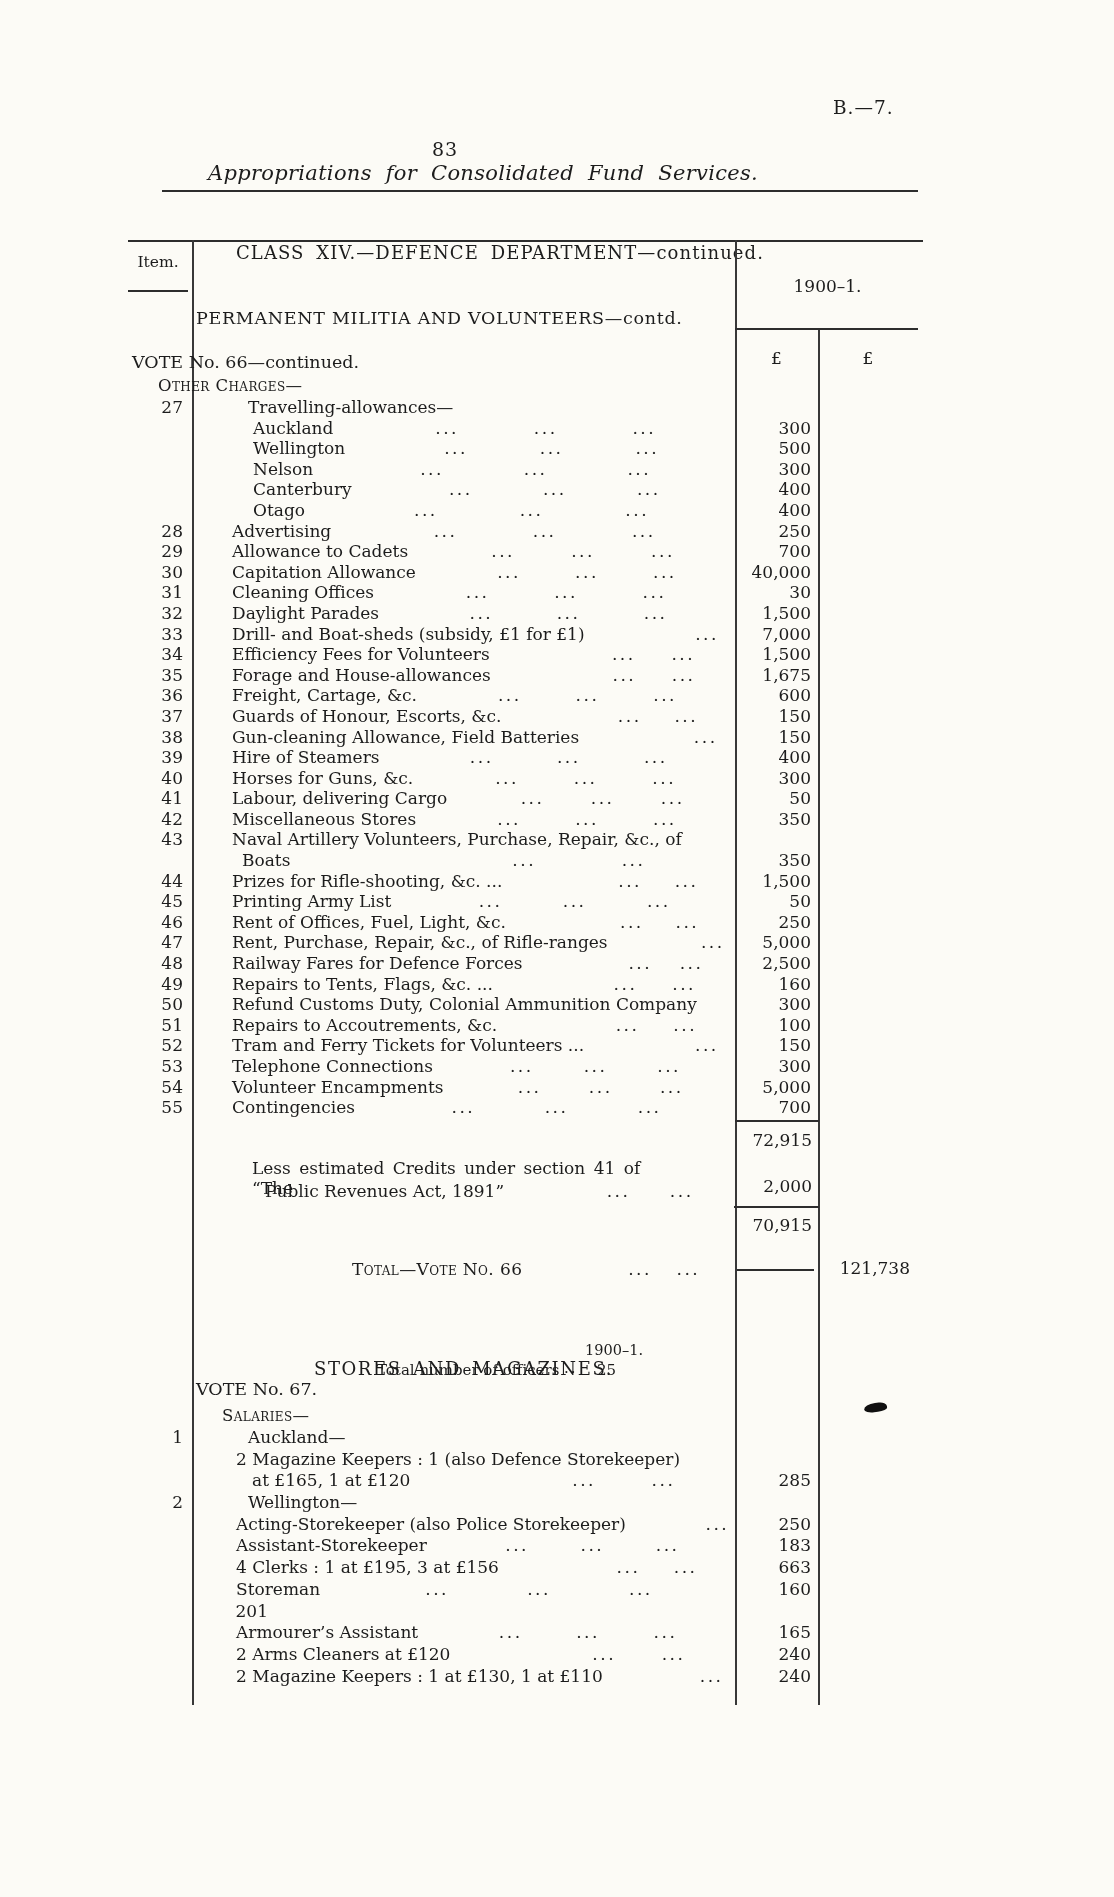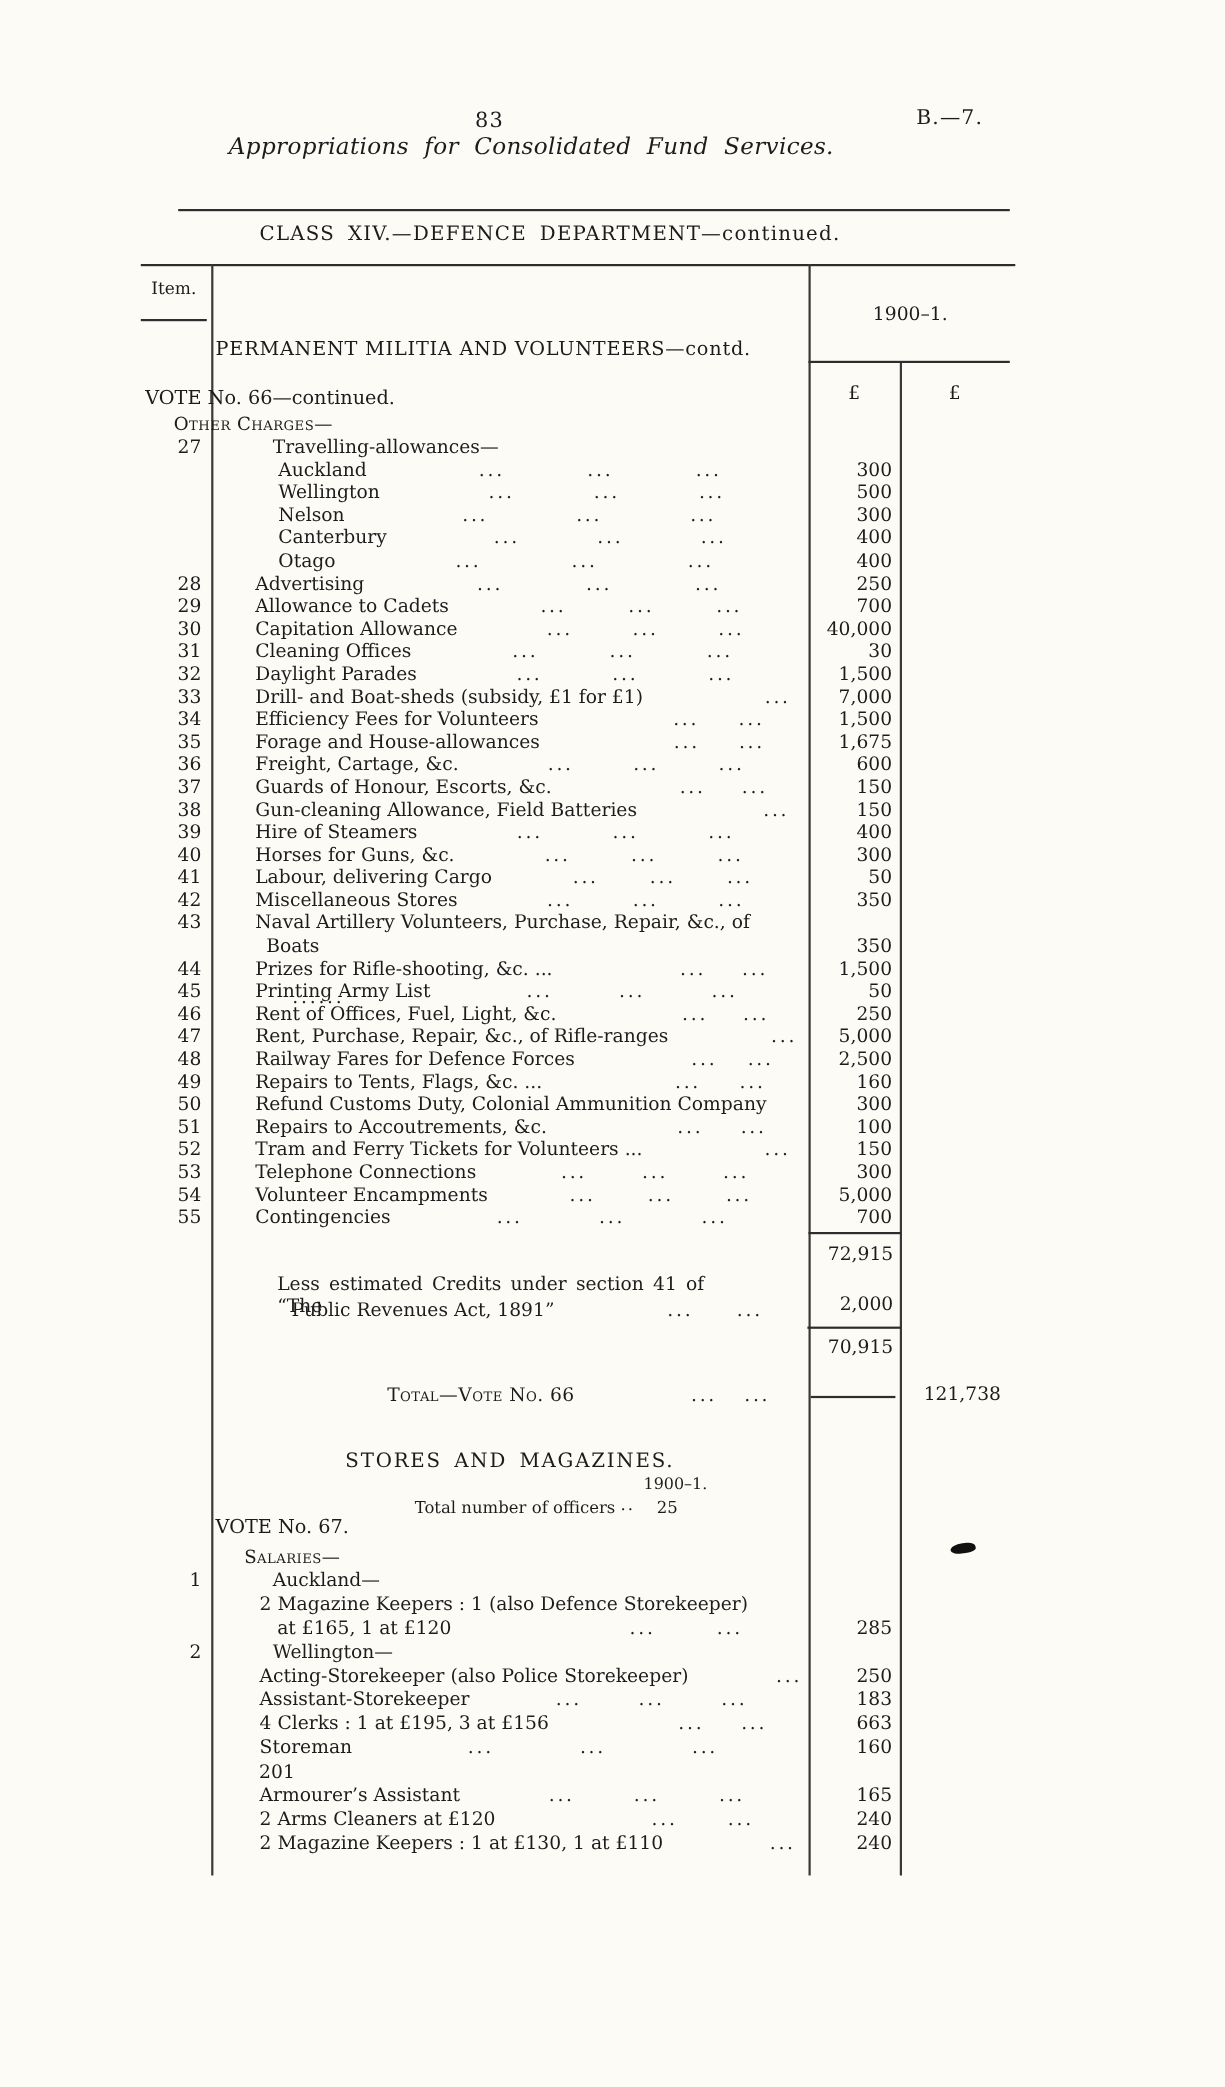--- a/index.html
+++ b/index.html
@@ -2,21 +2,21 @@
 <html><head>
 <meta charset="utf-8">
 <style>
   html,body{margin:0;padding:0;background:#e9e7e0;}
   .page{
     position:relative; width:1114px; height:1897px; margin:0 auto;
     background:#fcfbf6; color:#1c1c1c;
     font-family:"DejaVu Serif", serif; overflow:hidden;
   }
   .abs{position:absolute;}
-  .center{text-align:center;}
+  .center{text-align:center;margin-top:40px;}
   .rule{position:absolute; background:#2d2d2d; height:2px;}
   .vrule{position:absolute; background:#383838; width:2px;}
   .it{}
   .sc{font-variant:small-caps;}
 
   .pgnum{top:98px; left:0; width:890px; font-size:19px; letter-spacing:1px;}
   .ref{top:97px; left:833px; font-size:18.5px; letter-spacing:1px;}
   .title{top:121px; left:0; width:966px; font-size:21px; font-style:italic; word-spacing:7px; letter-spacing:0.3px;}
   .classhead{top:202px; left:0; width:1000px; font-size:18px; letter-spacing:1.1px; word-spacing:5px;}
 
@@ -26,27 +26,27 @@
   .pound1{top:348px; left:735px; width:83px; text-align:center; font-size:17px;}
   .pound2{top:348px; left:818px; width:100px; text-align:center; font-size:17px;}
 
   .v66{top:352px; left:128px; width:690px; font-size:17px;}
   .voteline{height:24px; padding-left:4px; font-size:17.5px;}
   .chargesline{height:21px; padding-left:30px; font-size:16.5px; letter-spacing:0.4px;}
 
   .row{display:flex; height:20.6px; align-items:baseline; font-size:17px;}
   .srow .row{height:21.7px;}
   .ic{width:64px; flex:none; text-align:right; padding-right:9px; box-sizing:border-box;}
-  .dc{flex:1; display:flex; align-items:flex-start; min-width:0; box-sizing:border-box; padding-right:4px;gap:27px;}
+  .dc{flex:1; display:flex; align-items:center; min-width:0; box-sizing:border-box; padding-right:4px;gap:27px;}
   .lbl{white-space:nowrap;}
   .a1{width:83px; flex:none; text-align:right; padding-right:7px; box-sizing:border-box;}
   .ind-group{padding-left:56px;}
   .ind-item{padding-left:40px;}
   .ind-sub{padding-left:61px;}
-  .ind-hang{padding-left:50px;flex-direction:column;}
+  .ind-hang{padding-left:50px;}
   .ind-sitem{padding-left:44px;}
   .ind-cont{padding-left:60px;}
   .ldr{flex:1; display:flex; justify-content:space-evenly; overflow:hidden;}
   .ldr i{font-style:normal;}
   .ldr i::before{content:"..."; letter-spacing:2.5px;}
   .ldr.d0 i{visibility:hidden;}
   .ldr.d1 i:nth-child(-n+2){visibility:hidden;}
   .ldr.d2 i:nth-child(1){visibility:hidden;}
 
   .amtcell{position:absolute; left:735px; width:83px; text-align:right; padding-right:6px; box-sizing:border-box; font-size:17px;}

